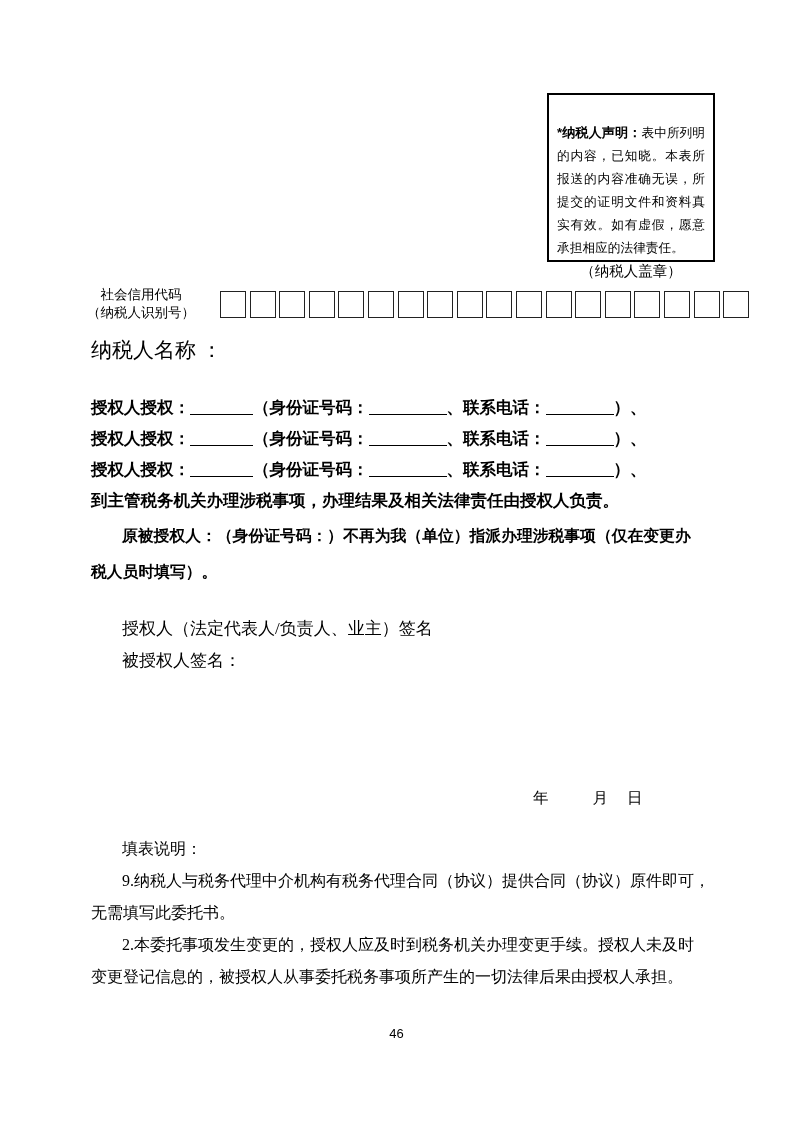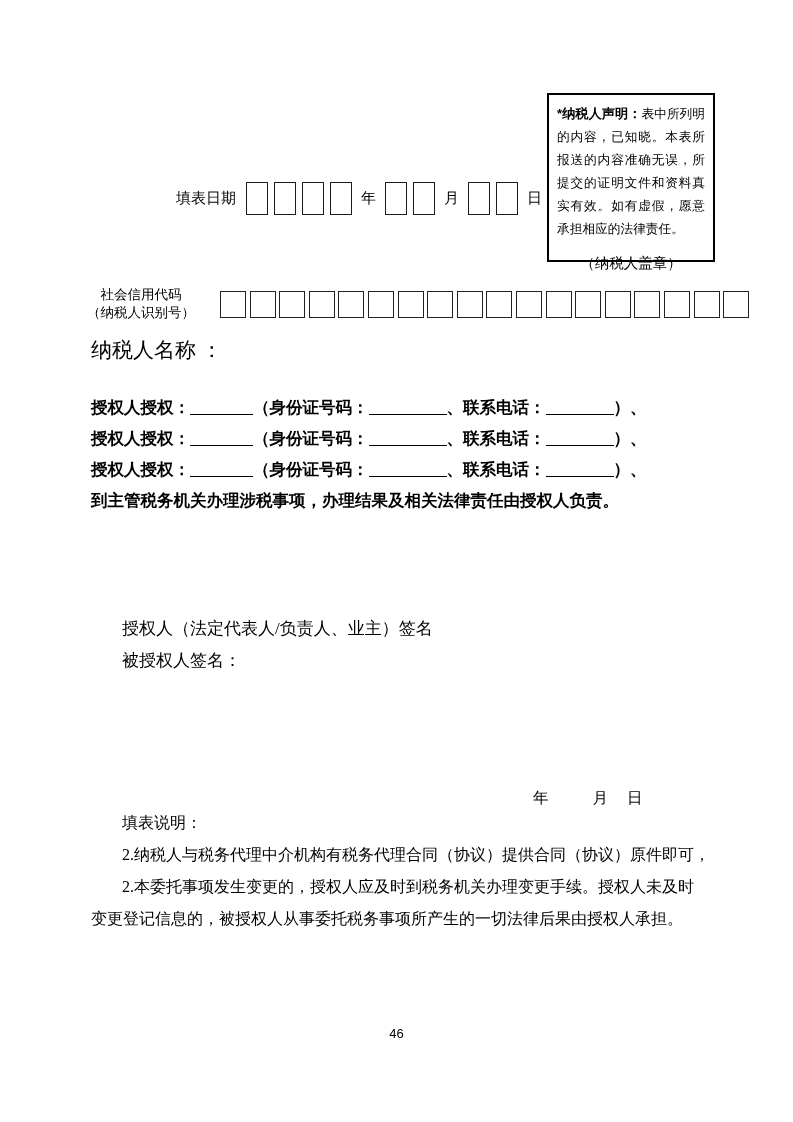--- a/index.html
+++ b/index.html
@@ -21,25 +21,25 @@
     display:flex; align-items:center; font-size:15px;
   }
   .date-line .date-label { margin-right:10px; }
   .box-group { display:inline-flex; gap:6px; }
   .dbox { box-sizing:border-box; width:22px; height:33px; border:1.8px solid #1c1c1c; background:#fff; }
   .unit { margin:0 9px; }
 
   
   .decl-box {
     position:absolute; left:547px; top:93px; width:168px; height:169px;
-    box-sizing:border-box; border:2px solid #000; padding:7px 8px 4px 8px;
+    box-sizing:border-box; border:2px solid #000; padding:26px 8px 4px 8px;
   }
   .decl-text { font-size:12.7px; line-height:23px; text-align:justify; }
   .decl-heading { font-family:"Liberation Sans","DejaVu Sans",sans-serif; font-weight:bold; font-size:13.2px; }
-  .decl-seal { font-size:14.5px; line-height:19px; text-align:center; margin-top:13px; }
+  .decl-seal { font-size:14.5px; line-height:19px; text-align:center; margin-top:2px; }
 
   
   .credit-row { position:absolute; left:82px; top:286px; display:flex; align-items:center;gap:20px; }
   .credit-label { width:118px; text-align:center; font-size:13.5px; line-height:18px; }
   .credit-boxes { display:flex; gap:3.6px; margin-left:0px; }
   .cbox { box-sizing:border-box; width:26px; height:27px; border:1.6px solid #222; background:#fff; }
 
   
   .tp-name { position:absolute; left:91px; top:336px; font-size:21px; }
 
@@ -55,60 +55,40 @@
 
   
   .sig-block { position:absolute; left:91px; top:613px; font-size:17px; line-height:31.5px; }
 
   
   .stamp { position:absolute; left:533px; top:790px; font-size:15.5px; line-height:16px; white-space:nowrap; }
   .stamp .gap-m { margin-left:44px; }
   .stamp .gap-d { margin-left:19px; }
 
   
-  .notes { position:absolute; left:91px; top:807px; width:660px; font-size:16px; line-height:32px; }
+  .notes { position:absolute; left:91px; top:833px; width:660px; font-size:16px; line-height:32px; }
   .notes div { white-space:nowrap; }
 
   
   .pagenum {
     position:absolute; left:0; top:1026px; width:100%; text-align:center;
     font-size:13px; font-family:"Liberation Sans","DejaVu Sans",sans-serif;
   }
 </style>
 </head>
 <body>
 
 <div class="page">
 
 
   <div class="decl-box">
     <div class="decl-text"><span class="decl-heading">*纳税人声明：</span><span>表中所列明的内容，已知晓。本表所报送的内容准确无误，所提交的证明文件和资料真实有效。如有虚假，愿意承担相应的法律责任。</span></div>
     <div class="decl-seal">（纳税人盖章）</div>
   </div>
 
-  <div class="date-line">
-    <span class="date-label">填表日期</span>
-    <span class="box-group">
-      <span class="dbox"></span>
-      <span class="dbox"></span>
-      <span class="dbox"></span>
-      <span class="dbox"></span>
-    </span>
-    <span class="unit">年</span>
-    <span class="box-group">
-      <span class="dbox"></span>
-      <span class="dbox"></span>
-    </span>
-    <span class="unit">月</span>
-    <span class="box-group">
-      <span class="dbox"></span>
-      <span class="dbox"></span>
-    </span>
-    <span class="unit">日</span>
-  </div>
 
   <div class="credit-row">
     <div class="credit-label">
       <div>社会信用代码</div>
       <div>（纳税人识别号）</div>
     </div>
     <div class="credit-boxes">
       <div class="cbox"></div>
       <div class="cbox"></div>
       <div class="cbox"></div>
@@ -130,33 +110,38 @@
     </div>
   </div>
 
   <div class="tp-name">纳税人名称 ：</div>
 
   <div class="body-block">
     <div class="auth-line"><span>授权人授权：</span><span class="blank blank-name"></span><span>（身份证号码：</span><span class="blank blank-id"></span><span>、联系电话：</span><span class="blank blank-phone"></span><span>）、</span></div>
     <div class="auth-line"><span>授权人授权：</span><span class="blank blank-name"></span><span>（身份证号码：</span><span class="blank blank-id"></span><span>、联系电话：</span><span class="blank blank-phone"></span><span>）、</span></div>
     <div class="auth-line"><span>授权人授权：</span><span class="blank blank-name"></span><span>（身份证号码：</span><span class="blank blank-id"></span><span>、联系电话：</span><span class="blank blank-phone"></span><span>）、</span></div>
     <div class="scope-line">到主管税务机关办理涉税事项，办理结果及相关法律责任由授权人负责。</div>
+    <div class="prev-para">
+      <div class="indent">原被授权人：（身份证号码：）不再为我（单位）指派办理涉税事项（仅在变更办</div>
+      <div>税人员时填写）。</div>
+    </div>
   </div>
 
   <div class="sig-block">
     <div class="indent">授权人（法定代表人/负责人、业主）签名</div>
     <div class="indent">被授权人签名：</div>
   </div>
 
   <div class="stamp">
     <span>年</span><span class="gap-m">月</span><span class="gap-d">日</span>
   </div>
 
   <div class="notes">
     <div class="indent">填表说明：</div>
-    <div class="indent">2.纳税人与税务代理中介机构有税务代理合同（协议）提供合同（协议）原件即可，</div>
+    <div class="indent">9.纳税人与税务代理中介机构有税务代理合同（协议）提供合同（协议）原件即可，</div>
+    <div>无需填写此委托书。</div>
     <div class="indent">2.本委托事项发生变更的，授权人应及时到税务机关办理变更手续。授权人未及时</div>
     <div>变更登记信息的，被授权人从事委托税务事项所产生的一切法律后果由授权人承担。</div>
   </div>
 
   <div class="pagenum">46</div>
 
 </div>
 
 </body></html>

